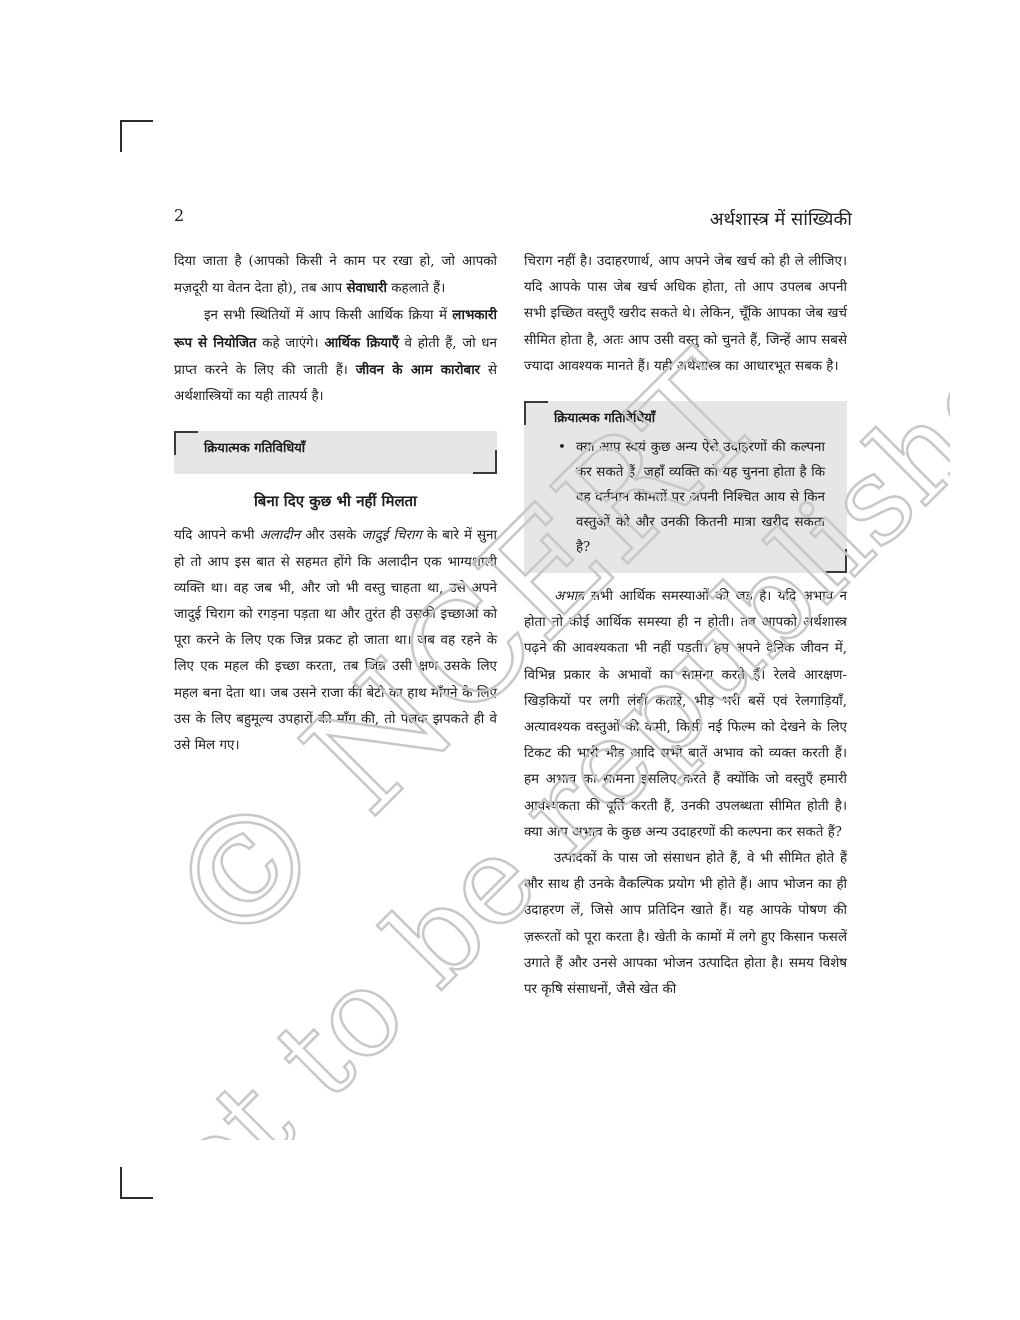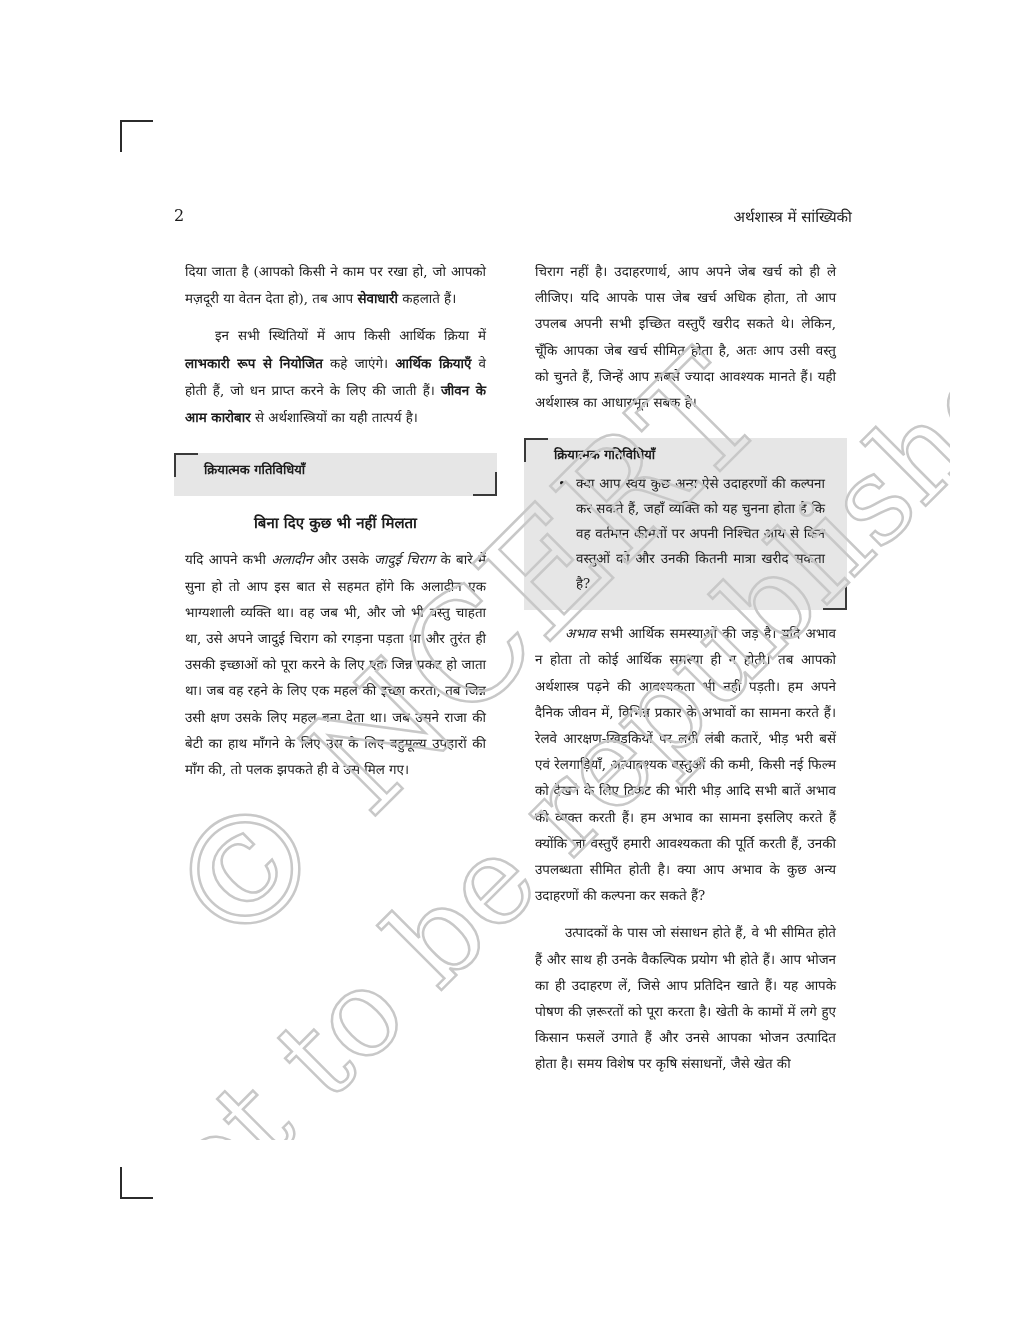--- a/index.html
+++ b/index.html
@@ -2,25 +2,25 @@
 <html><head>
   <meta charset="utf-8">
   <style>
     html, body { margin: 0; padding: 0; background: #ffffff; }
     body { width: 1020px; height: 1320px; position: relative; overflow: hidden;
       font-family: "DejaVu Serif", "Liberation Serif", serif; color: #1c1c1c; }
     .crop { position: absolute; border-color: #2b2b2b; border-style: solid; }
     .crop-top { left: 120px; top: 120px; width: 31px; height: 30px; border-width: 2px 0 0 2px; }
     .crop-bottom { left: 120px; top: 1167px; width: 31px; height: 30px; border-width: 0 0 2px 2px; }
     .page-number { position: absolute; left: 174px; top: 206px; font-size: 16px; }
-    .running-head { position: absolute; right: 168px; top: 206px; font-size: 15px; margin-left: 18px; }
+    .running-head { position: absolute; right: 168px; top: 206px; font-size: 18px; margin-left: 18px; }
     .col { position: absolute; top: 248px; width: 323px; font-size: 13.4px; line-height: 26.2px; text-align: justify; }
     .col-left { left: 174px; }
     .col-right { left: 524px; }
-    .col p { margin: 11px; }
+    .col p { margin: 0; }
     .indent { text-indent: 30px; }
     b { font-weight: bold; }
     i { }
     .box { position: relative; background: #e6e6e6; margin: 22px 0 10px 0; padding: 4px 18px 10px 30px; line-height: 25px; }
     .box::before { content: ""; position: absolute; left: 0; top: 0; width: 22px; height: 22px; border-left: 2px solid #3a3a3a; border-top: 2px solid #3a3a3a; }
     .box::after { content: ""; position: absolute; right: 0; bottom: 0; width: 22px; height: 22px; border-right: 2px solid #3a3a3a; border-bottom: 2px solid #3a3a3a; }
     .box-title { text-align: left; font-weight: bold; font-size: 13px; margin-bottom: 2px; }
     .box ul { margin: 4px; padding: 0 0 0 18px; list-style: none; }
     .box li { position: relative; }
     .box li::before { content: "•"; position: absolute; left: -18px; }

